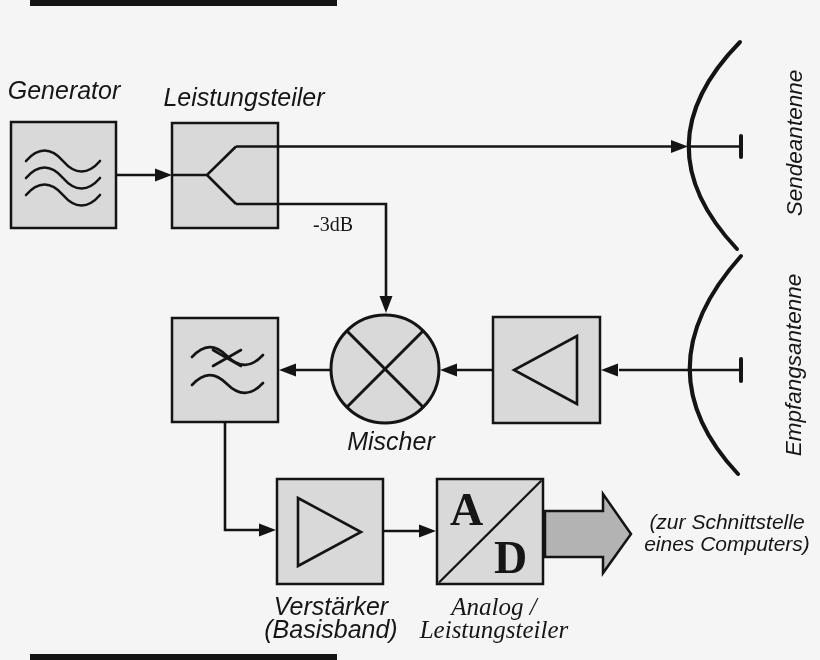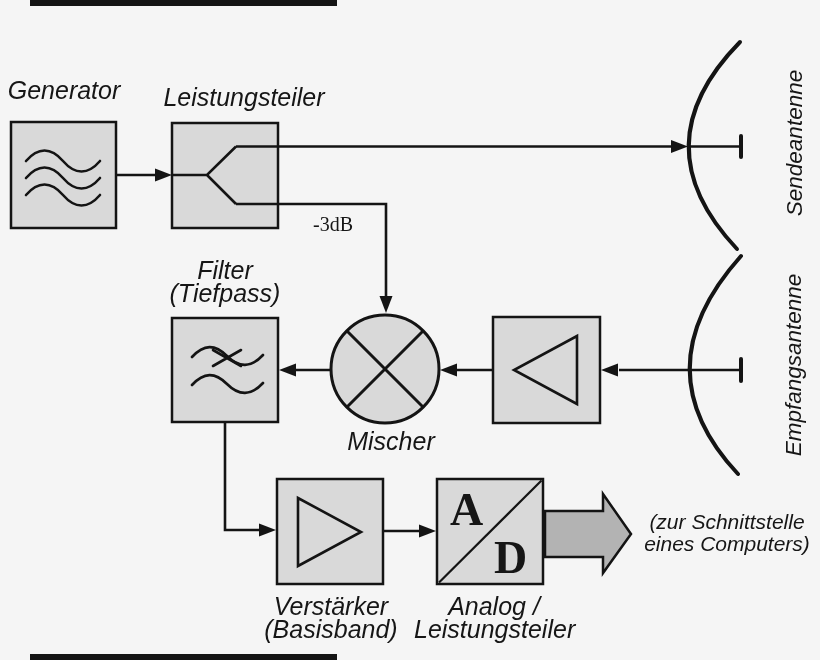--- a/index.html
+++ b/index.html
@@ -124,38 +124,34 @@
 
     <polygon points="545,511 603,511 603,494 631,534 603,573 603,557 545,557" fill="#b3b3b3" stroke="#141414" stroke-width="2.5" stroke-linejoin="miter"></polygon>
   </svg>
 
   <div class="lbl" style="left:6px;   top:79px;  width:116px;">Generator</div>
 
   <div class="lbl" style="left:144px; top:86px;  width:200px;text-align:center;">Leistungsteiler</div>
 
   <div class="lbl-serif" style="left:288px; top:209px; width:90px;">-3dB</div>
 
-  <div class="lbl" style="left:155px; top:259px; width:140px;">
-    <div>Filter</div>
-    <div>(Tiefpass)</div>
-  </div>
 
   <div class="lbl" style="left:331px; top:430px; width:120px;">Mischer</div>
 
 
   <div class="v-lbl" style="left:795px; top:143px;">Sendeantenne</div>
 
   <div class="v-lbl" style="left:794px; top:365px;">Empfangsantenne</div>
 
   <div class="lbl" style="left:251px; top:595px; width:160px;">
     <div>Verstärker</div>
     <div>(Basisband)</div>
   </div>
 
-  <div class="lbl" style="left:414px; top:595px; width:160px;">
+  <div class="lbl" style="left:414px; top:595px; width:160px;font-family:Liberation Serif, serif;">
     <div>Analog /</div>
     <div>Leistungsteiler</div>
   </div>
 
   <div class="ad-letter" style="left:450px; top:487px;">A</div>
   <div class="ad-letter" style="left:494px; top:535px;">D</div>
 
   <div class="lbl" style="left:632px; top:511px; width:190px; font-size:21px; line-height:21.5px;">
     <div>(zur Schnittstelle</div>
     <div>eines Computers)</div>

